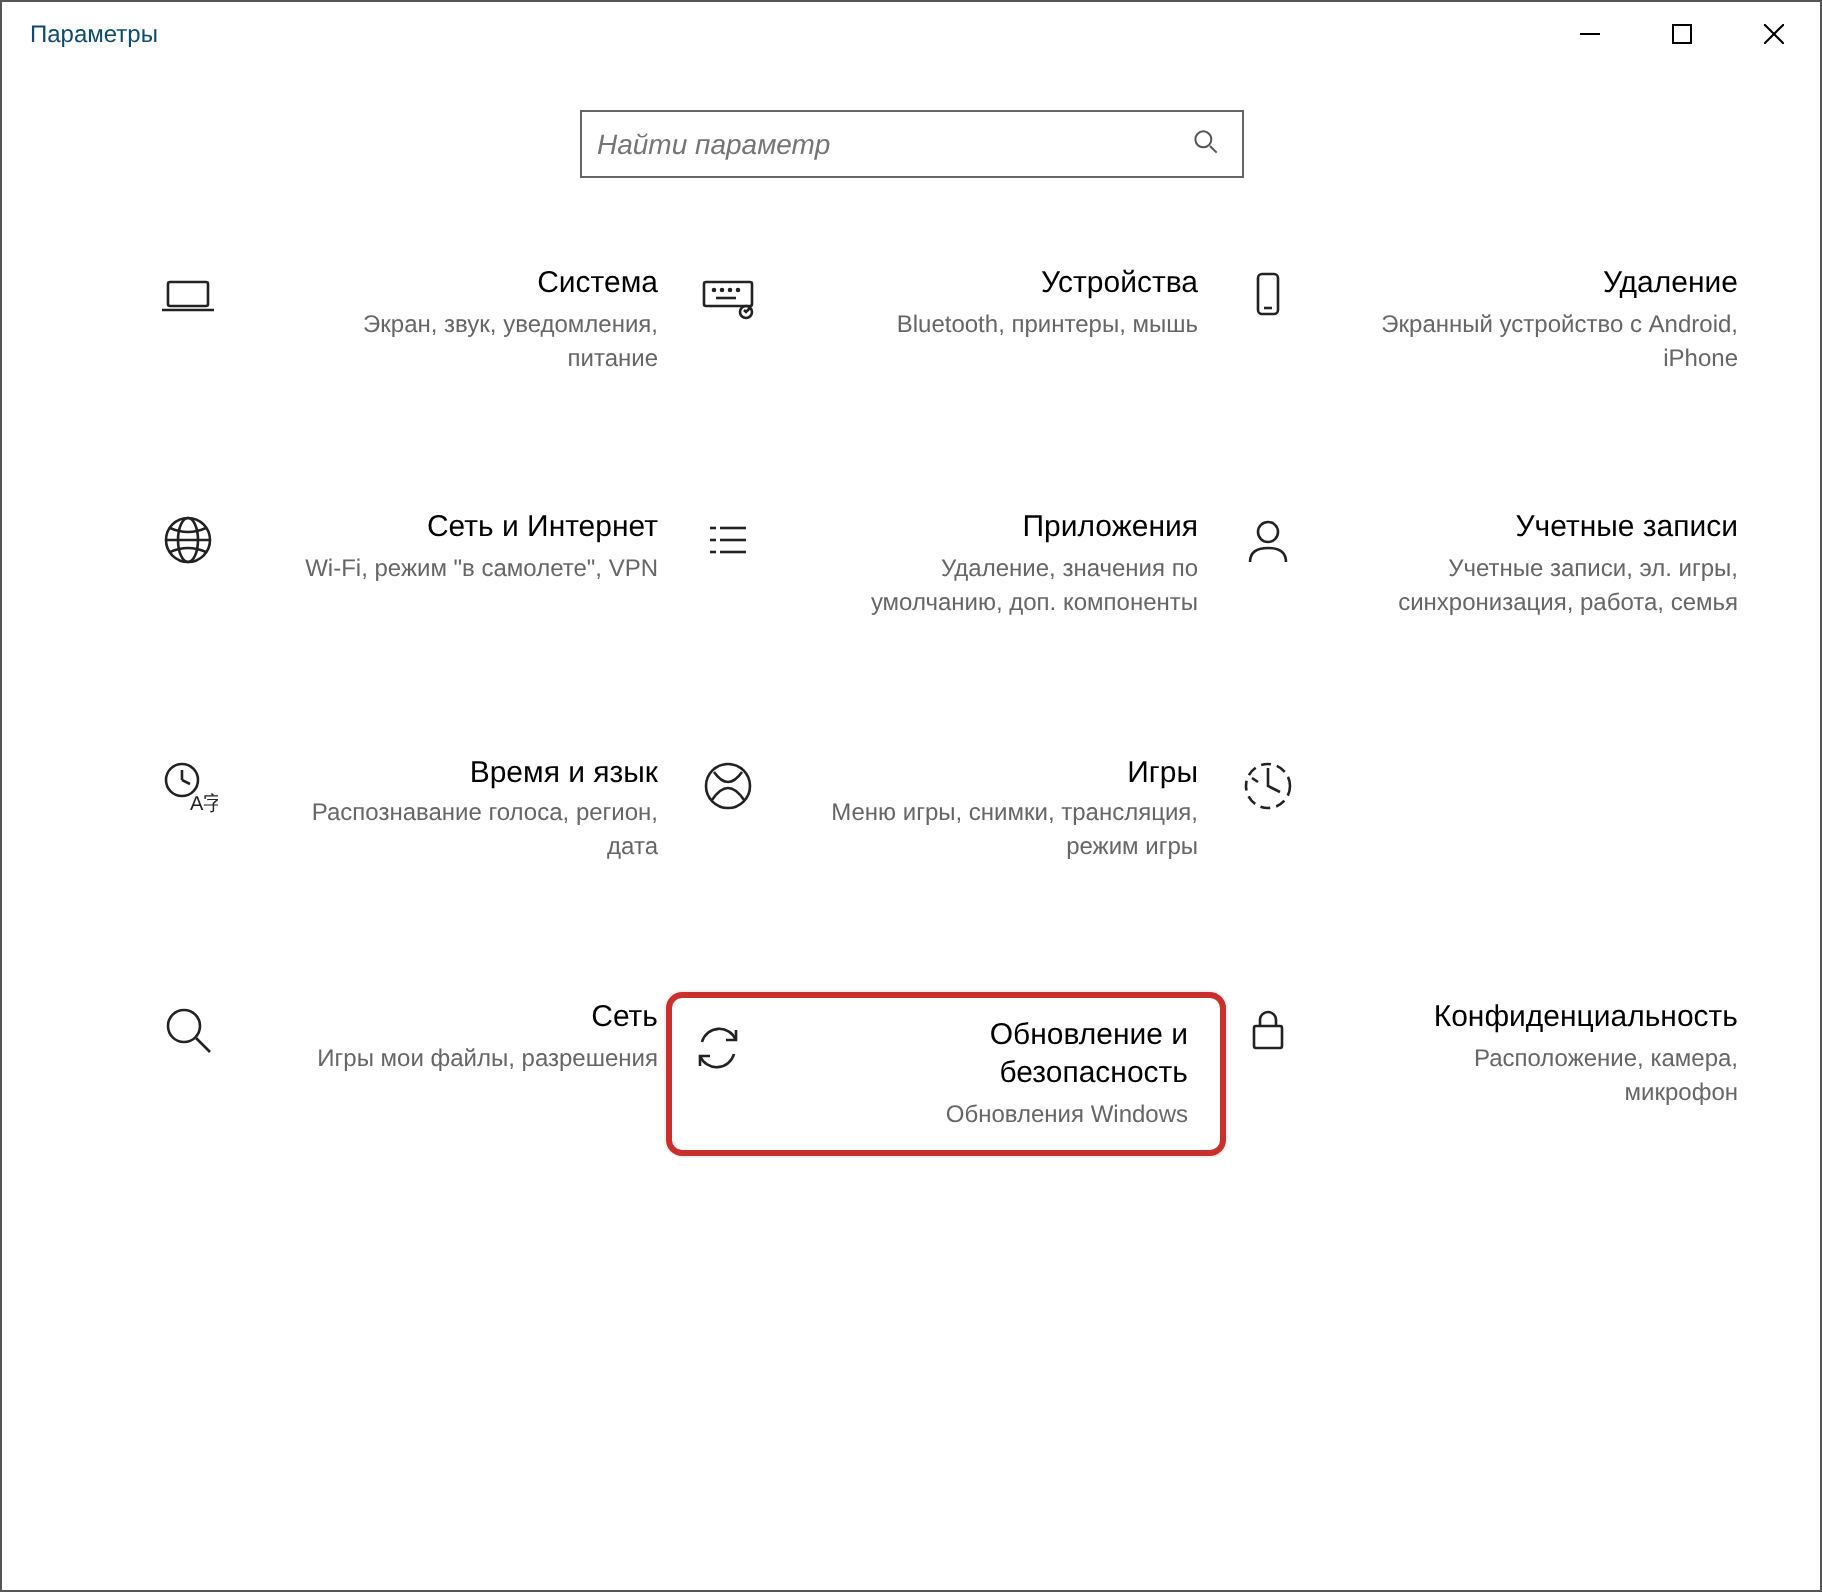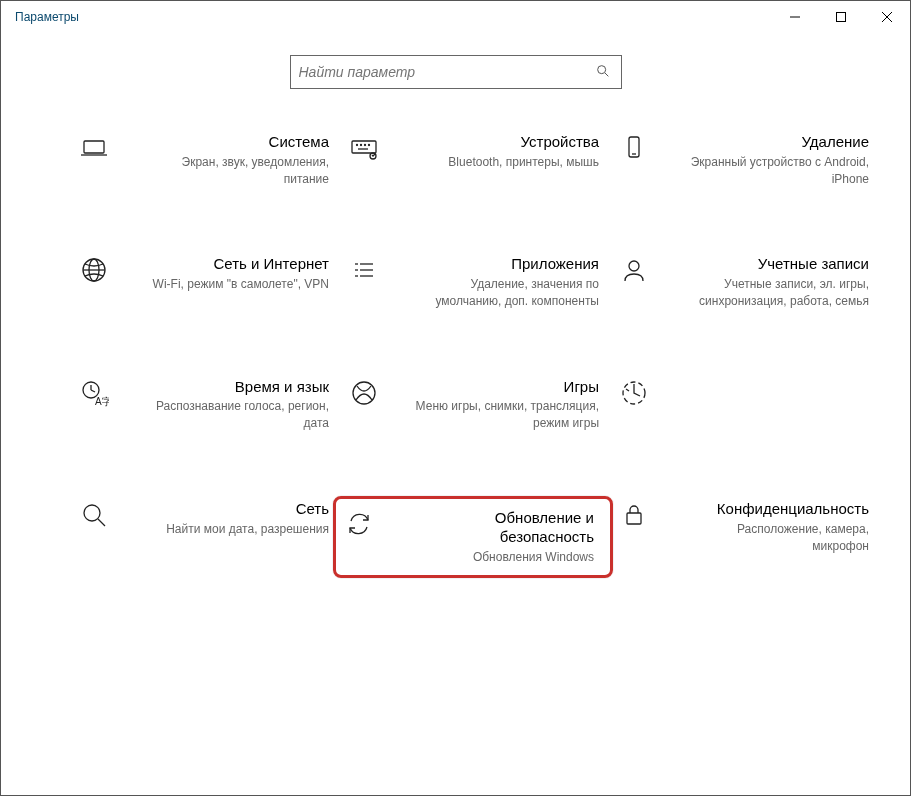--- a/index.html
+++ b/index.html
@@ -235,21 +235,21 @@
       </div>
     </div>
     <div class="cat">
       <div class="icon-slot">
         <svg viewBox="0 0 30 30">
           <use href="#ico-search"></use>
         </svg>
       </div>
       <div class="text-slot">
         <div class="cat-title">Сеть</div>
-        <div class="cat-desc">Найти мои дата, разрешения</div>
+        <div class="cat-desc">Игры мои файлы, разрешения</div>
       </div>
     </div>
     <div class="cat highlight">
       <div class="icon-slot">
         <svg viewBox="0 0 30 30">
           <use href="#ico-sync"></use>
         </svg>
       </div>
       <div class="text-slot">
         <div class="cat-title">Обновление и безопасность</div>

